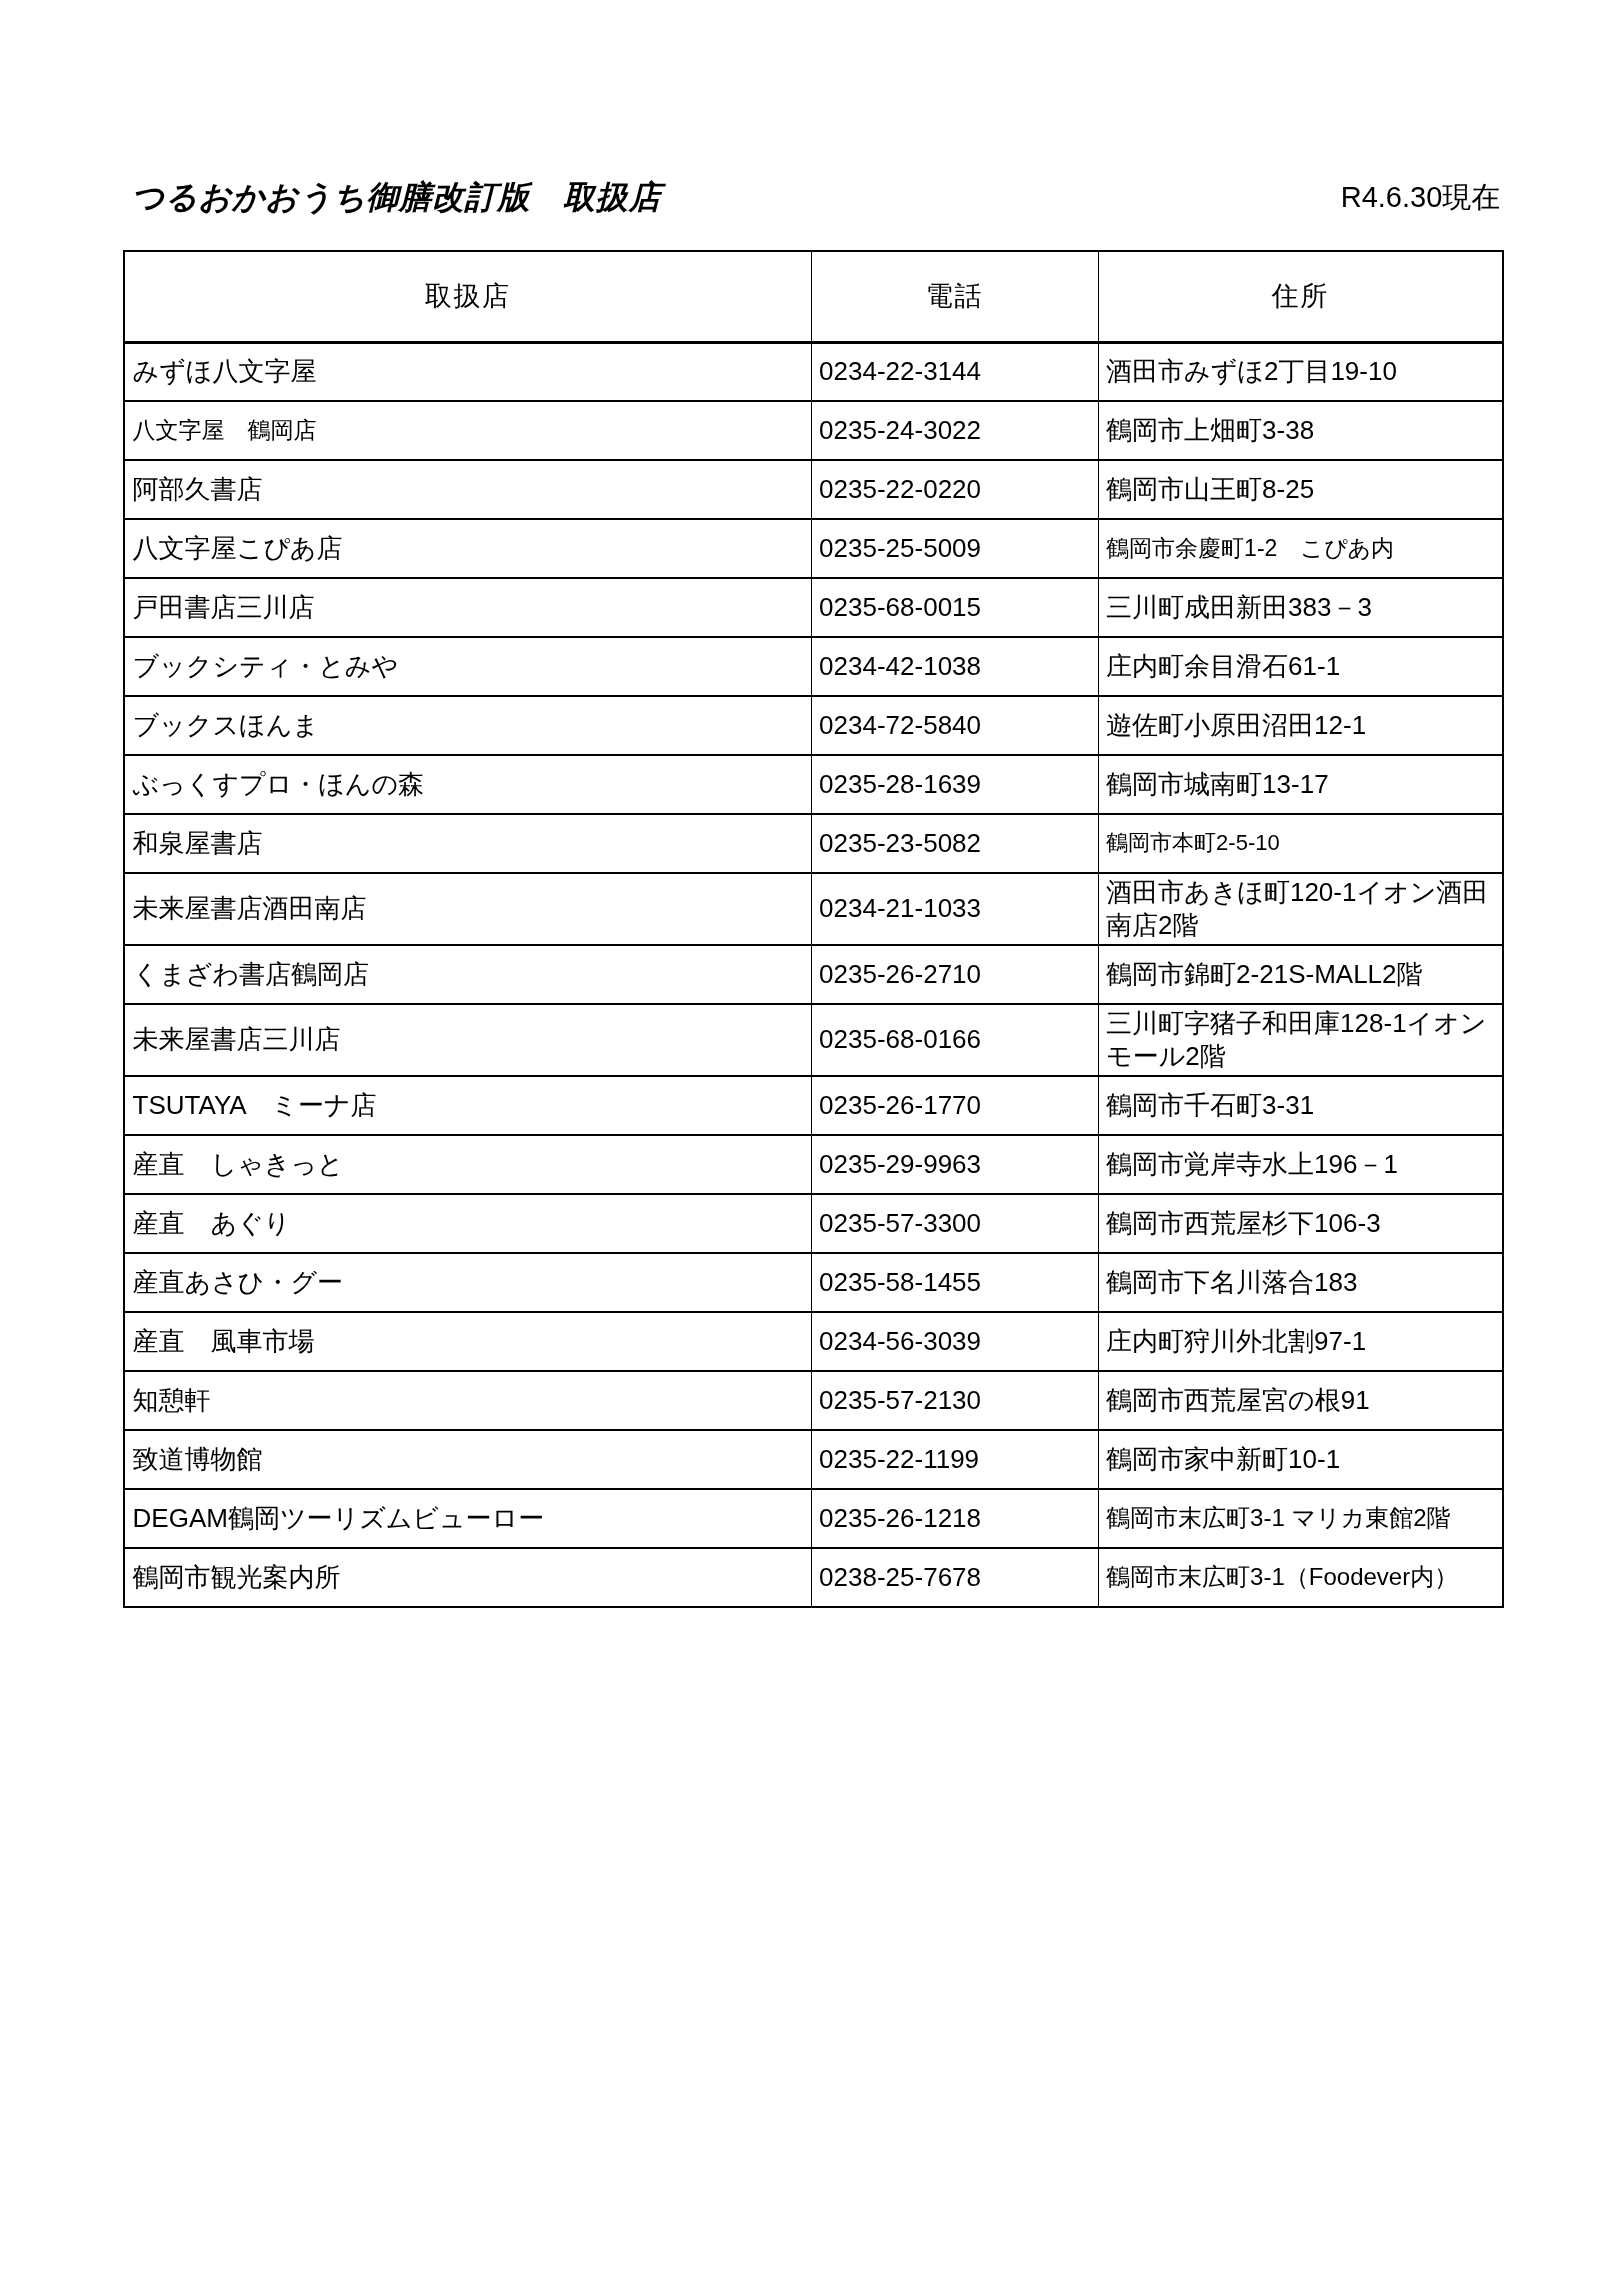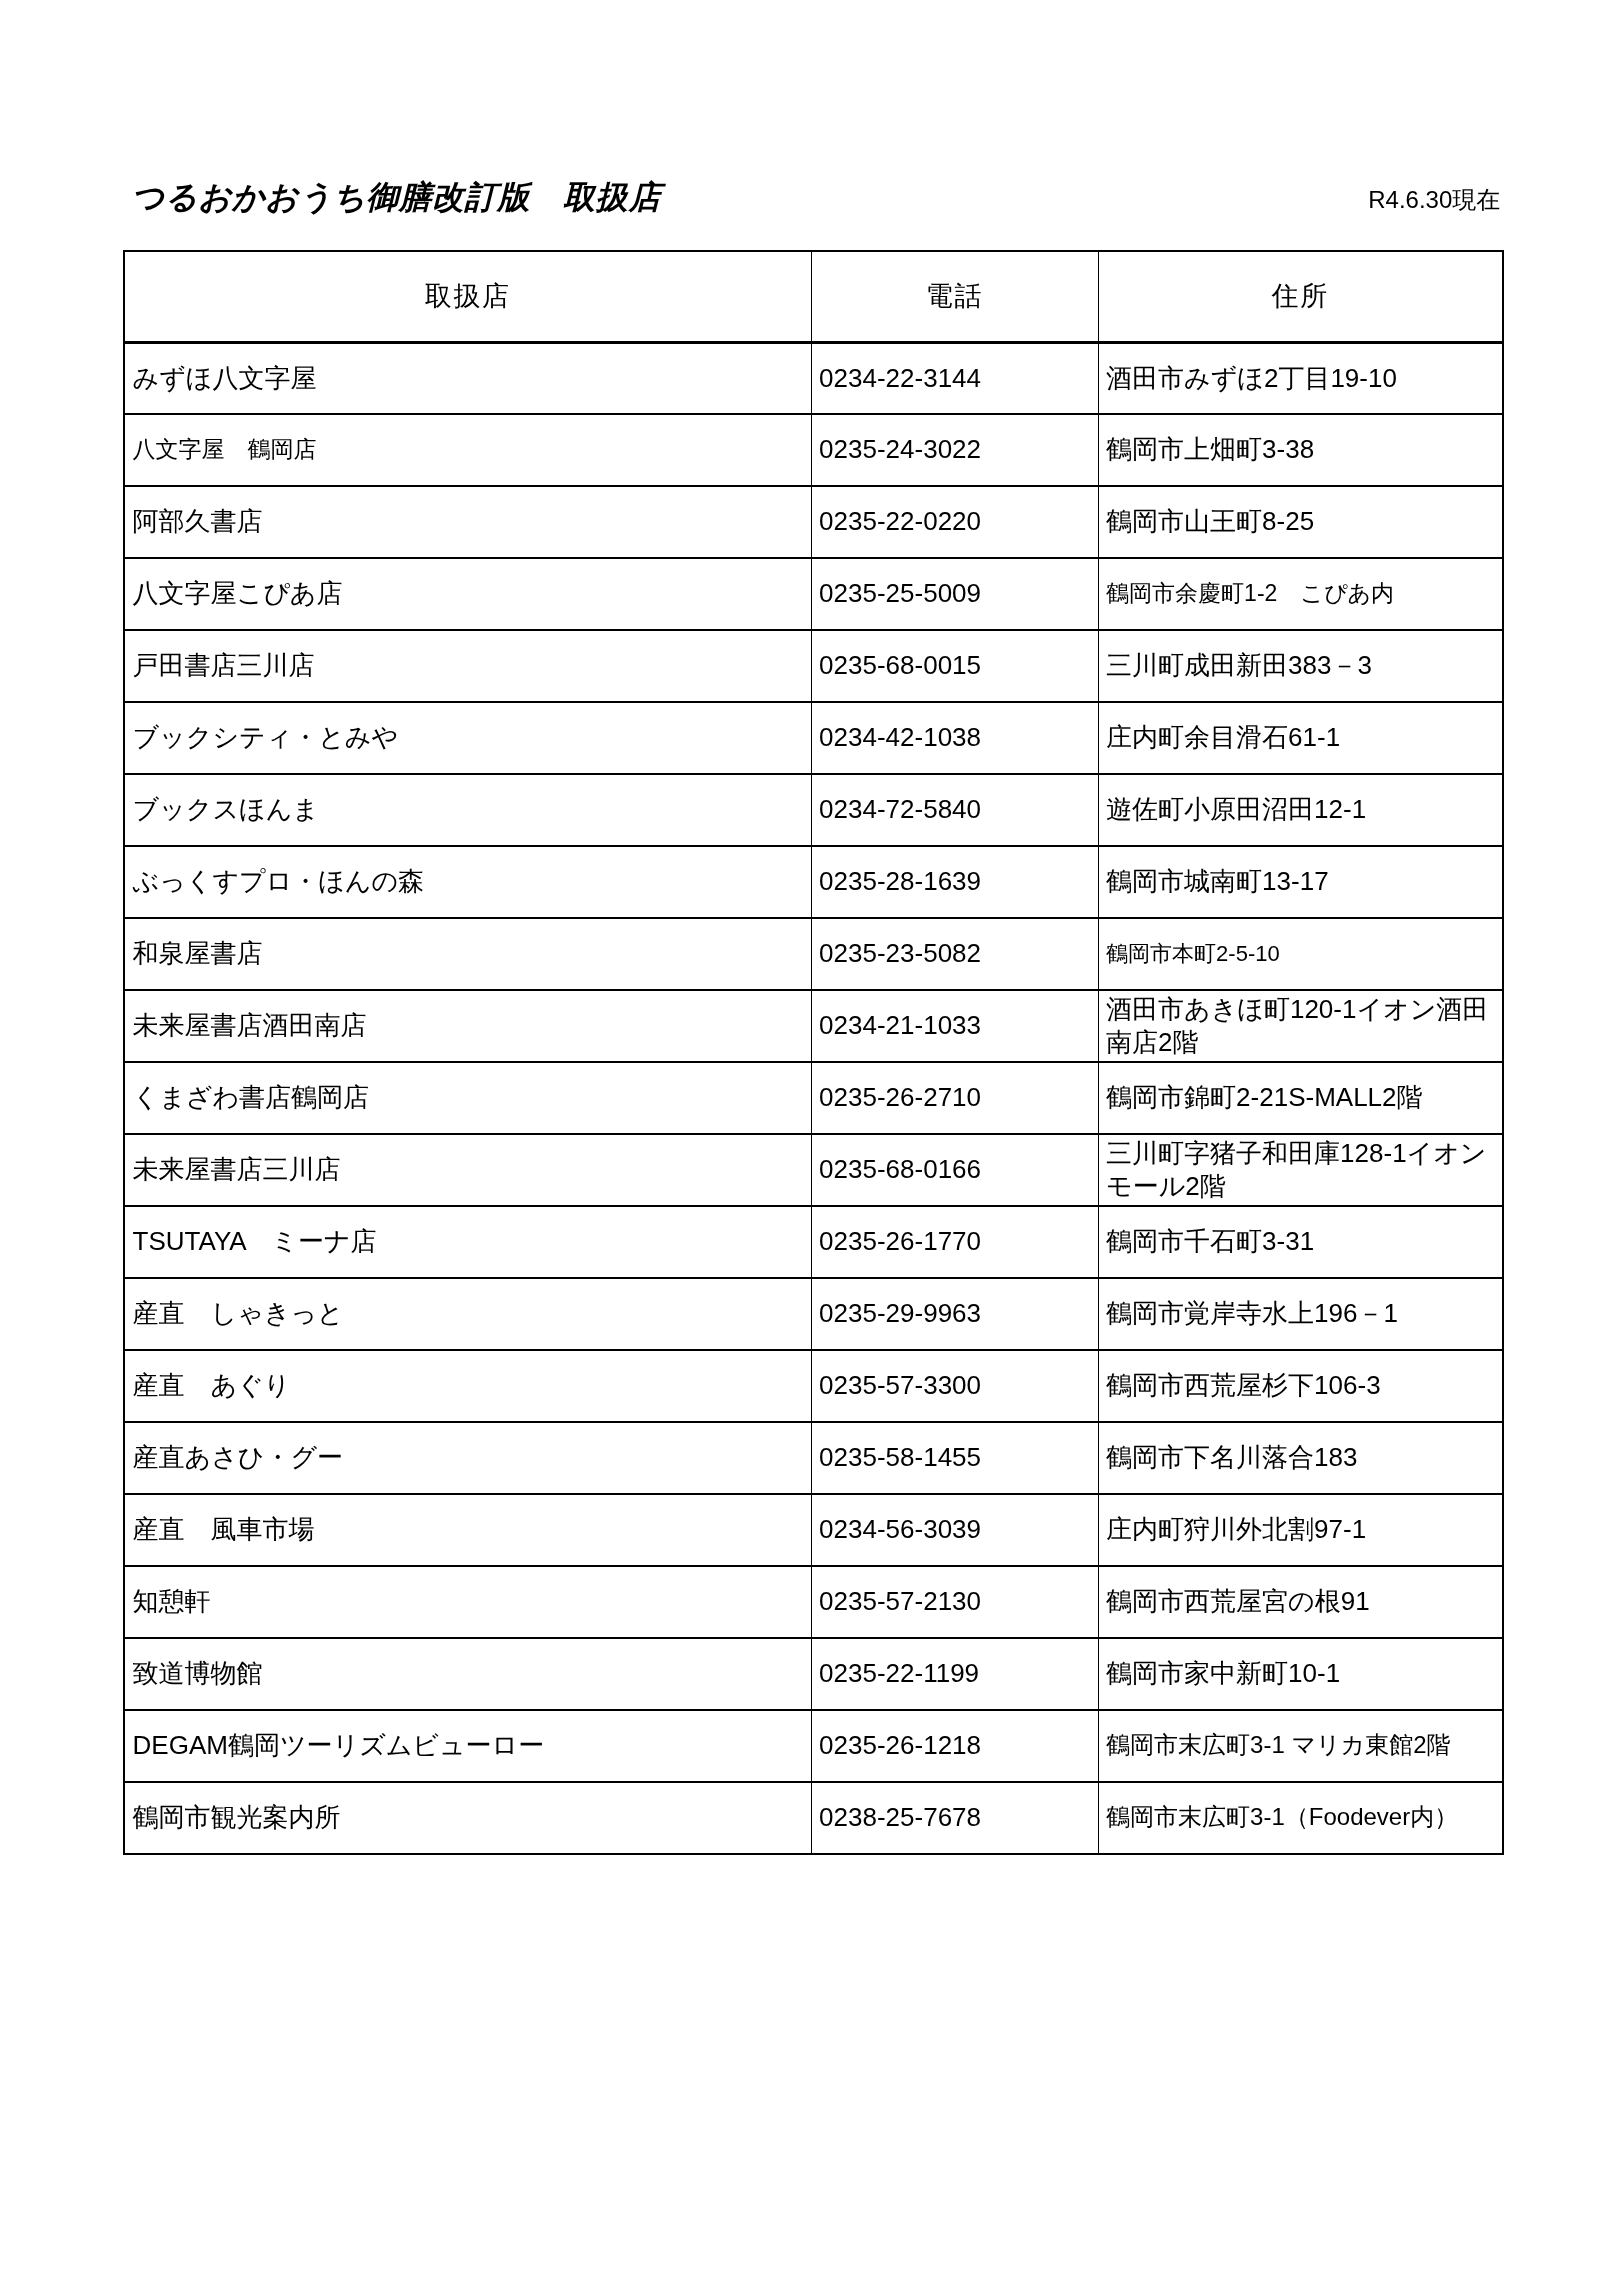--- a/index.html
+++ b/index.html
@@ -26,21 +26,21 @@
   .doc-title {
     font-size: 32px;
     font-weight: bold;
     line-height: 1.25;
     margin: 0 0 0 8.4px;
     letter-spacing: 0.8px;
     white-space: pre;
     font-style: italic;
   }
   .doc-date {
-    font-size: 24px;
+    font-size: 29px;
     line-height: 1.25;
     margin: 0 1.7px 1.7px 0;
   }
   table.stores {
     position: absolute;
     left: 123px;
     top: 250px;
     width: 1379px;
     table-layout: fixed;
     border-collapse: collapse;
@@ -62,21 +62,21 @@
     font-weight: normal;
     font-size: 27px;
     text-align: center;
     vertical-align: middle;
     letter-spacing: 1.7px;
   }
   table.stores thead th {
     border-bottom-width: 3.4px;
   }
   table.stores tbody tr {
-    height: 72px;
+    height: 59px;
   }
   table.stores tbody tr.tall {
     height: 58px;
   }
   table.stores td {
     font-size: 26px;
     line-height: 1.28;
     vertical-align: middle;
     padding: 1.7px 4.2px 1.7px 7.6px;
     word-break: break-all;

